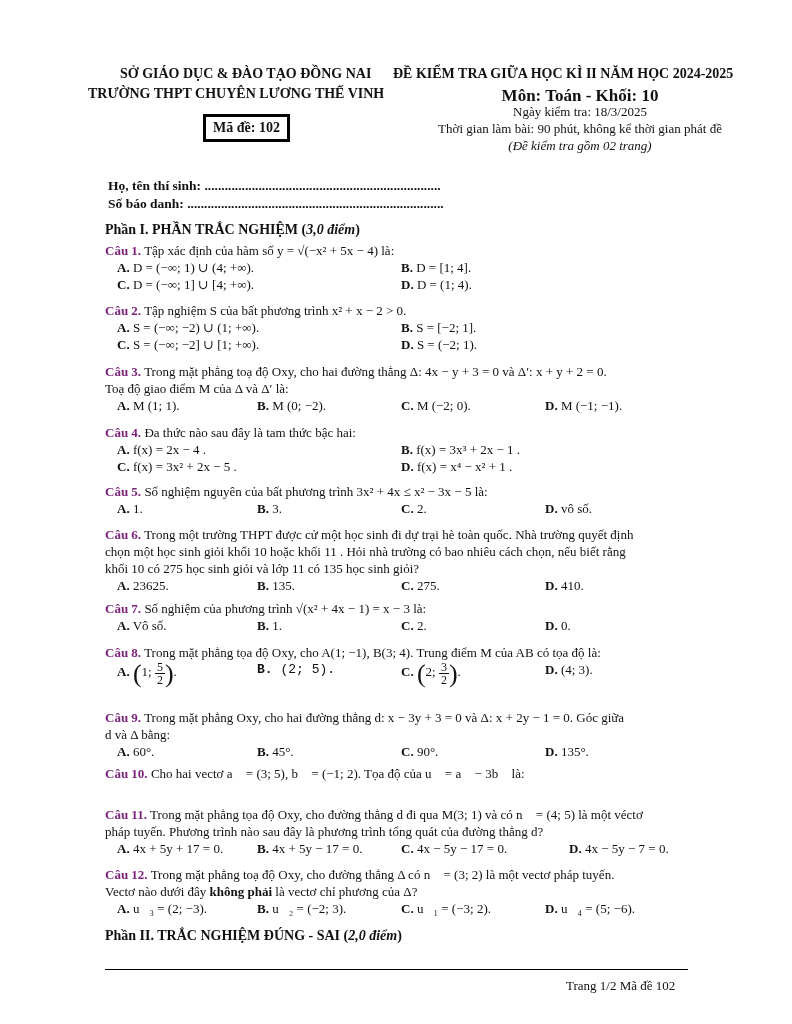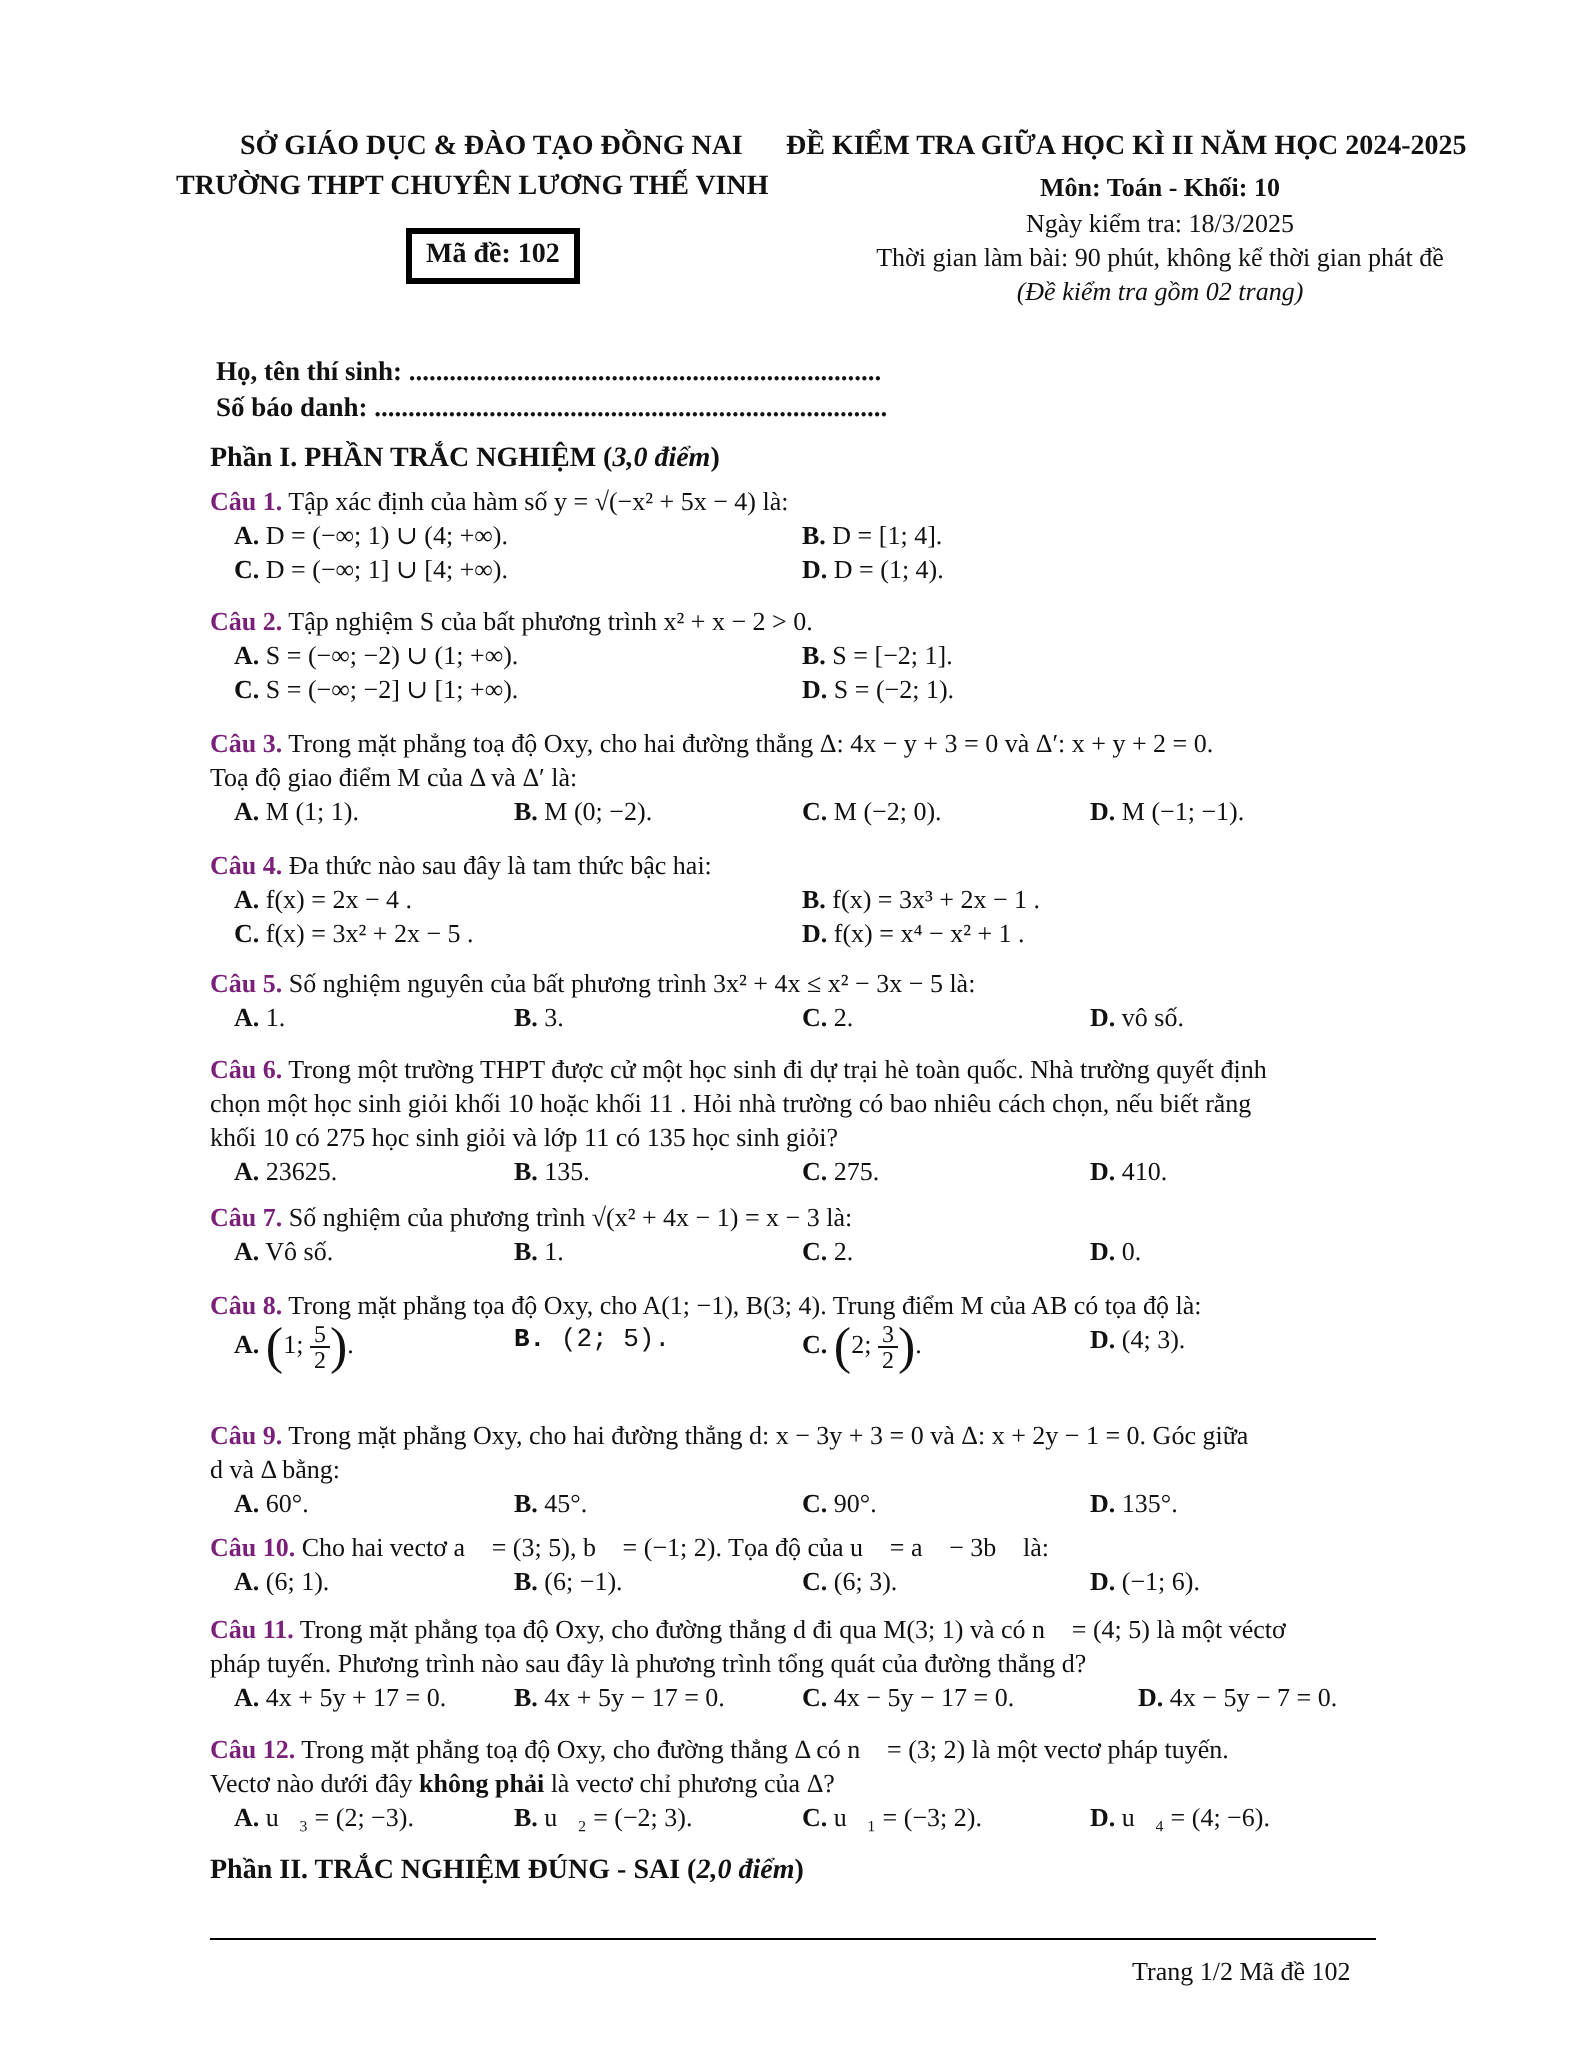--- a/index.html
+++ b/index.html
@@ -23,21 +23,21 @@
     .rule { position:absolute; left:105px; top:969px; width:583px; height:1px; background:#000; }
   </style>
 </head>
 <body>
 
 <div class="abs hdr" style="left:120px;top:66px;">SỞ GIÁO DỤC &amp; ĐÀO TẠO ĐỒNG NAI</div>
 <div class="abs hdr" style="left:88px;top:86px;">TRƯỜNG THPT CHUYÊN LƯƠNG THẾ VINH</div>
 <div class="made">Mã đề: 102</div>
 
 <div class="abs hdr" style="left:393px;top:66px;">ĐỀ KIỂM TRA GIỮA HỌC KÌ II NĂM HỌC 2024-2025</div>
-<div class="abs b center" style="left:400px;top:86px;width:360px;font-size:13px;">Môn: Toán - Khối: 10</div>
+<div class="abs b center" style="left:400px;top:86px;width:360px;font-size:17px;">Môn: Toán - Khối: 10</div>
 <div class="abs center" style="left:400px;top:104px;width:360px;">Ngày kiểm tra: 18/3/2025</div>
 <div class="abs center" style="left:400px;top:121px;width:360px;">Thời gian làm bài: 90 phút, không kể thời gian phát đề</div>
 <div class="abs center i" style="left:400px;top:138px;width:360px;">(Đề kiểm tra gồm 02 trang)</div>
 
 <div class="abs b" style="left:108px;top:178px;font-size:13.5px;">Họ, tên thí sinh: ......................................................................</div>
 <div class="abs b" style="left:108px;top:196px;font-size:13.5px;text-align:center;">Số báo danh: ............................................................................</div>
 
 <div class="abs b" style="left:105px;top:222px;font-size:14px;">
   <span>Phần I. PHẦN TRẮC NGHIỆM (</span><span class="i">3,0 điểm</span><span>)</span>
 </div>
@@ -135,45 +135,39 @@
       <div><span>d và Δ bằng:</span></div>
       <div class="opts">
         <div class="opt" style="left: 12px;"><span class="l">A.</span> <span>60°.</span></div>
         <div class="opt" style="left: 152px;"><span class="l">B.</span> <span>45°.</span></div>
         <div class="opt" style="left: 296px;"><span class="l">C.</span> <span>90°.</span></div>
         <div class="opt" style="left: 440px;"><span class="l">D.</span> <span>135°.</span></div>
       </div>
     </div>
     <div class="q" style="top: 765px;">
       <div><span class="qlabel">Câu 10.</span>  <span>Cho hai vectơ a⃗ = (3; 5), b⃗ = (−1; 2). Tọa độ của u⃗ = a⃗ − 3b⃗ là:</span></div>
-      <div class="opts">
-        <div class="opt" style="left: 12px;"><span class="l">A.</span> <span>(6; 1).</span></div>
-        <div class="opt" style="left: 152px;"><span class="l">B.</span> <span>(6; −1).</span></div>
-        <div class="opt" style="left: 296px;"><span class="l">C.</span> <span>(6; 3).</span></div>
-        <div class="opt" style="left: 440px;"><span class="l">D.</span> <span>(−1; 6).</span></div>
-      </div>
     </div>
     <div class="q" style="top: 806px;">
       <div><span class="qlabel">Câu 11.</span>  <span>Trong mặt phẳng tọa độ Oxy, cho đường thẳng d đi qua M(3; 1) và có n⃗ = (4; 5) là một véctơ</span></div>
       <div><span>pháp tuyến. Phương trình nào sau đây là phương trình tổng quát của đường thẳng d?</span></div>
       <div class="opts">
         <div class="opt" style="left: 12px;"><span class="l">A.</span> <span>4x + 5y + 17 = 0.</span></div>
         <div class="opt" style="left: 152px;"><span class="l">B.</span> <span>4x + 5y − 17 = 0.</span></div>
         <div class="opt" style="left: 296px;"><span class="l">C.</span> <span>4x − 5y − 17 = 0.</span></div>
         <div class="opt" style="left: 464px;"><span class="l">D.</span> <span>4x − 5y − 7 = 0.</span></div>
       </div>
     </div>
     <div class="q" style="top: 866px;">
       <div><span class="qlabel">Câu 12.</span>  <span>Trong mặt phẳng toạ độ Oxy, cho đường thẳng Δ có n⃗ = (3; 2) là một vectơ pháp tuyến.</span></div>
       <div><span>Vectơ nào dưới đây </span><span class="b">không phải</span><span> là vectơ chỉ phương của Δ?</span></div>
       <div class="opts">
         <div class="opt" style="left: 12px;"><span class="l">A.</span> <span>u⃗₃ = (2; −3).</span></div>
         <div class="opt" style="left: 152px;"><span class="l">B.</span> <span>u⃗₂ = (−2; 3).</span></div>
         <div class="opt" style="left: 296px;"><span class="l">C.</span> <span>u⃗₁ = (−3; 2).</span></div>
-        <div class="opt" style="left: 440px;"><span class="l">D.</span> <span>u⃗₄ = (4; −6).</span></div>
+        <div class="opt" style="left: 440px;"><span class="l">D.</span> <span>u⃗₄ = (5; −6).</span></div>
       </div>
     </div>
   </div>
 
 <div class="abs b" style="left:105px;top:928px;font-size:14px;">
   <span>Phần II. TRẮC NGHIỆM ĐÚNG - SAI (</span><span class="i">2,0 điểm</span><span>)</span>
 </div>
 
 <div class="rule"></div>
 <div class="abs" style="left:566px;top:978px;">Trang 1/2 Mã đề 102</div>

